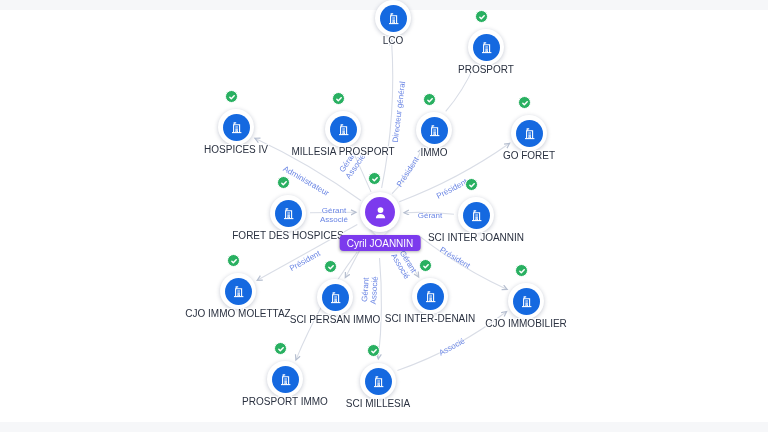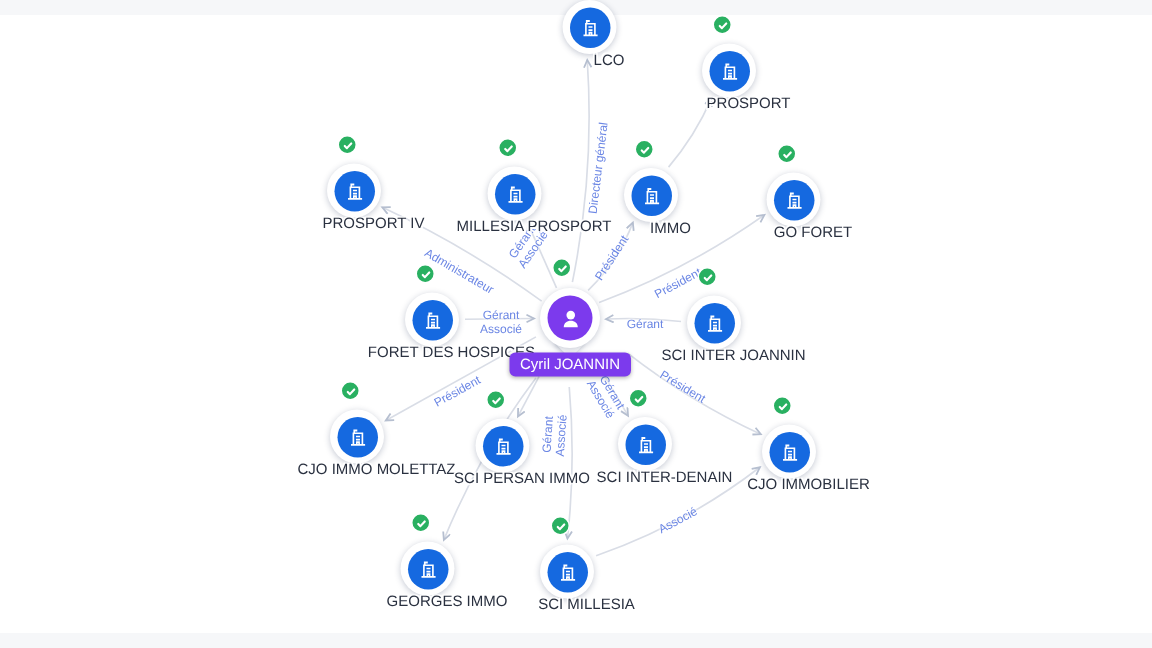--- a/index.html
+++ b/index.html
@@ -23,21 +23,21 @@
   .node{position:absolute;width:0;height:0;z-index:3;}
   .node .disc{position:absolute;left:-18px;top:-18px;width:36px;height:36px;border-radius:50%;
       background:#fff;box-shadow:0 1px 4px rgba(25,39,80,.25);display:flex;align-items:center;justify-content:center;}
   .node .inner{width:27px;height:27px;border-radius:50%;background:var(--node-blue);
       display:flex;align-items:center;justify-content:center;}
   .node .badge{position:absolute;left:7px;top:-19px;width:13px;height:13px;border-radius:50%;
       background:var(--check-green);border:1.5px solid #fff;box-sizing:border-box;
       display:flex;align-items:center;justify-content:center;}
   .node .badge svg{width:8px;height:8px;}
   .node .badge path{stroke:#fff;stroke-width:1.8;fill:none;stroke-linecap:round;stroke-linejoin:round;}
-  .node .nlabel{position:absolute;top:17px;left:13px;transform:translateX(-50%);white-space:nowrap;
+  .node .nlabel{position:absolute;top:17px;left:0;transform:translateX(-50%);white-space:nowrap;
       font-size:10px;color:var(--label-color);
       text-shadow:-1px -1px 0 #fff,1px -1px 0 #fff,-1px 1px 0 #fff,1px 1px 0 #fff,0 0 2px #fff;}
   .ic{fill:none;stroke:#fff;stroke-width:1.1;}
   .icf{fill:#fff;stroke:none;}
   .node.person{z-index:4;}
   .node.person .tip{position:absolute;left:-7px;top:10px;width:14px;height:14px;background:#fff;
       transform:rotate(45deg);box-shadow:0 1px 3px rgba(25,39,80,.2);}
   .node.person .disc{left:-20px;top:-20px;width:40px;height:40px;}
   .node.person .inner{width:30px;height:30px;background:var(--person-purple);}
   .node.person .badge{left:8px;top:-20px;}
@@ -162,21 +162,21 @@
             <path class="ic" d="M6.9 12.6v-1.9h1.5v1.9"></path>
             <path class="icf" d="M4.6 4.8V2.3h2.6v1.3H5.7v1.2z"></path>
           </svg>
         </div>
         <span class="badge">
           <svg viewBox="0 0 10 10">
               <path d="M2.3 5.4l1.8 1.8 3.6-3.9"></path>
             </svg>
         </span>
       </div>
-      <div class="nlabel">PROSPORT IV</div>
+      <div class="nlabel">HOSPICES IV</div>
     </div>
       <div class="node company" style="left: 343px; top: 129px;">
       <div class="disc">
         <div class="inner">
           <svg viewBox="0 0 15 15" width="15" height="15">
             <path class="ic" d="M3 12.6h9.4"></path>
             <path class="ic" d="M4.6 12.6V4.8h6v7.8"></path>
             <path class="ic" d="M6.3 7h2.7M6.3 9.1h2.7"></path>
             <path class="ic" d="M6.9 12.6v-1.9h1.5v1.9"></path>
             <path class="icf" d="M4.6 4.8V2.3h2.6v1.3H5.7v1.2z"></path>
@@ -352,21 +352,21 @@
             <path class="ic" d="M6.9 12.6v-1.9h1.5v1.9"></path>
             <path class="icf" d="M4.6 4.8V2.3h2.6v1.3H5.7v1.2z"></path>
           </svg>
         </div>
         <span class="badge">
           <svg viewBox="0 0 10 10">
               <path d="M2.3 5.4l1.8 1.8 3.6-3.9"></path>
             </svg>
         </span>
       </div>
-      <div class="nlabel">GEORGES IMMO</div>
+      <div class="nlabel">PROSPORT IMMO</div>
     </div>
       <div class="node company" style="left: 378px; top: 381px;">
       <div class="disc">
         <div class="inner">
           <svg viewBox="0 0 15 15" width="15" height="15">
             <path class="ic" d="M3 12.6h9.4"></path>
             <path class="ic" d="M4.6 12.6V4.8h6v7.8"></path>
             <path class="ic" d="M6.3 7h2.7M6.3 9.1h2.7"></path>
             <path class="ic" d="M6.9 12.6v-1.9h1.5v1.9"></path>
             <path class="icf" d="M4.6 4.8V2.3h2.6v1.3H5.7v1.2z"></path>

